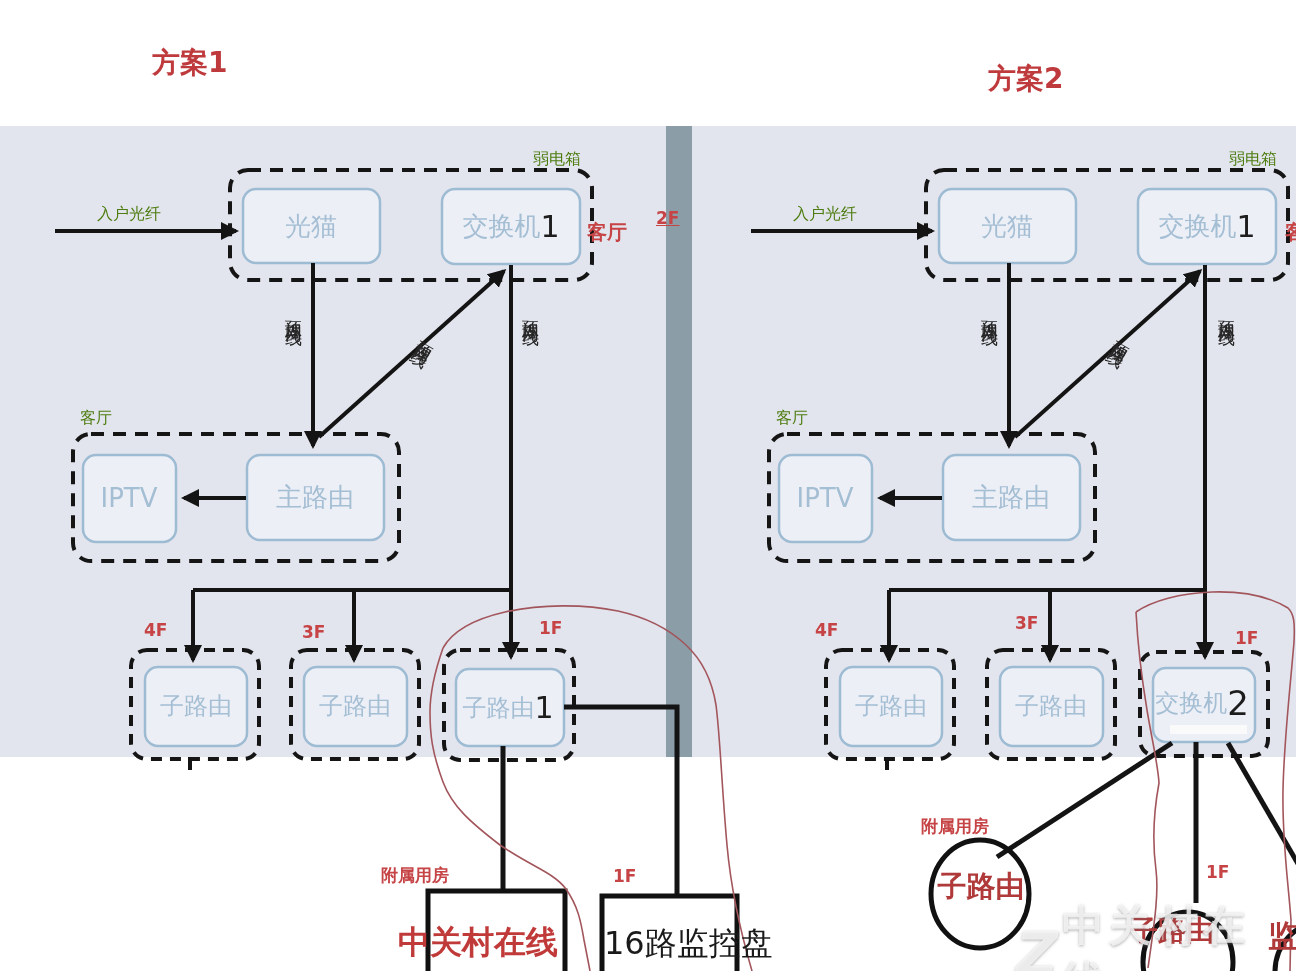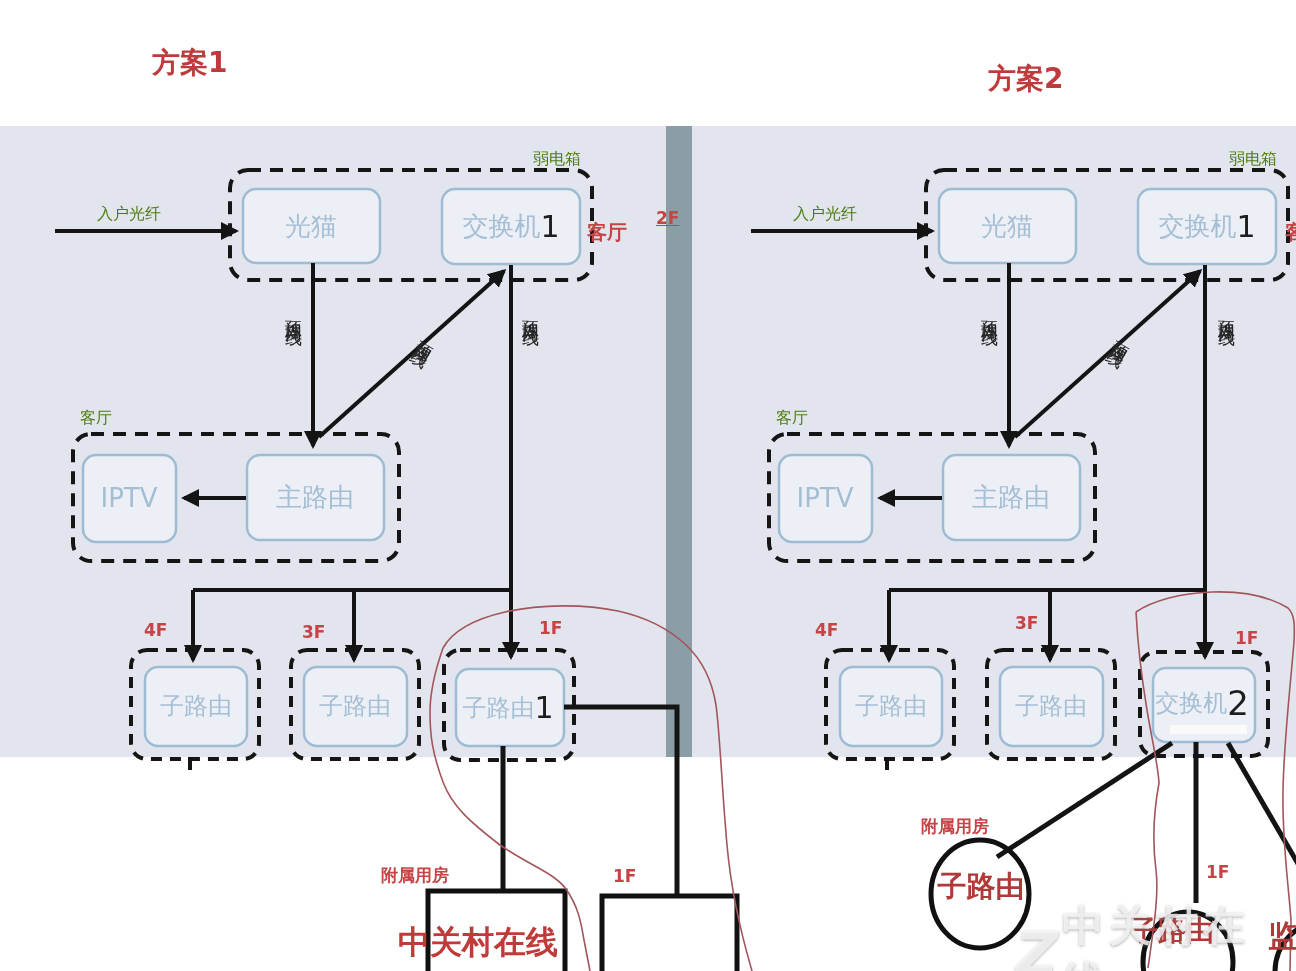--- a/index.html
+++ b/index.html
@@ -134,20 +134,21 @@
   <div class="lbl red-lbl" style="left:539px;top:618px;">1F</div>
   <div class="node-text sub-text" style="left:196px;top:706px;">子路由</div>
   <div class="node-text sub-text" style="left:355px;top:706px;">子路由</div>
   <div class="node-text sub-text" style="left:508px;top:707px;">
     <span>子路由</span>
       <span class="num">1</span>
   </div>
   <div class="lbl red-lbl" style="left:381px;top:864px;">附属用房</div>
   <div class="lbl red-lbl" style="left:613px;top:866px;">1F</div>
   <div class="big-red" style="left:478px;top:921px;">中关村在线</div>
+  <div class="big-black" style="left:604px;top:922px;">16路监控盘</div>
 
   <div class="lbl title" style="left:988px;top:60px;">方案2</div>
   <div class="lbl black-lbl" style="left:1229px;top:149px;">弱电箱</div>
   <div class="lbl black-lbl" style="left:793px;top:204px;">入户光纤</div>
   <div class="node-text" style="left:1007px;top:226px;">光猫</div>
   <div class="node-text" style="left:1207px;top:226px;">
     <span>交换机</span>
       <span class="num">1</span>
   </div>
   <div class="lbl red-lbl" style="left:1285px;top:219px;font-size:20px;">客</div>

